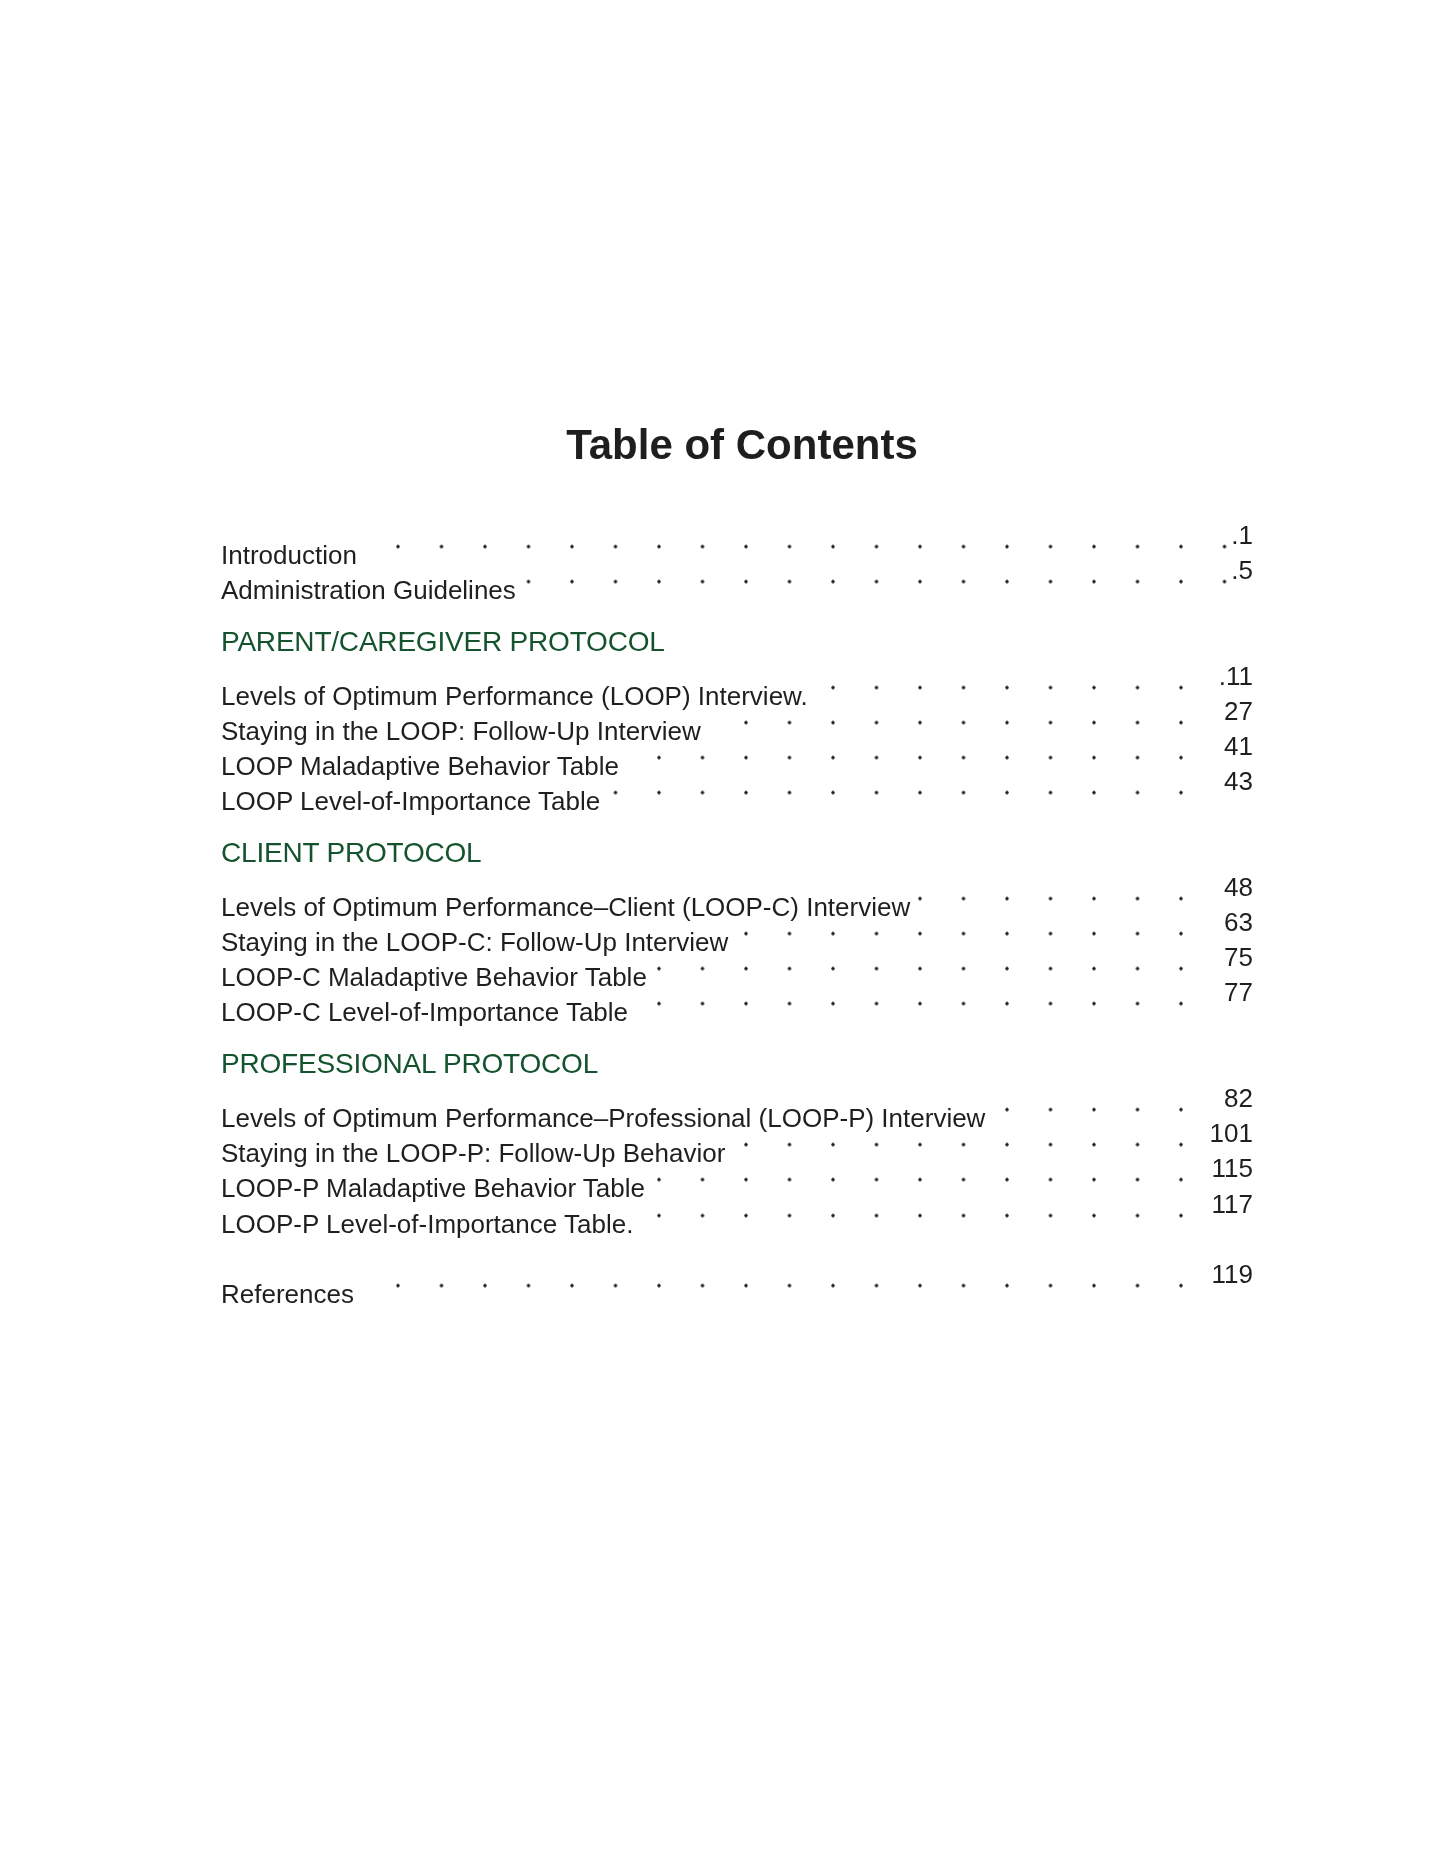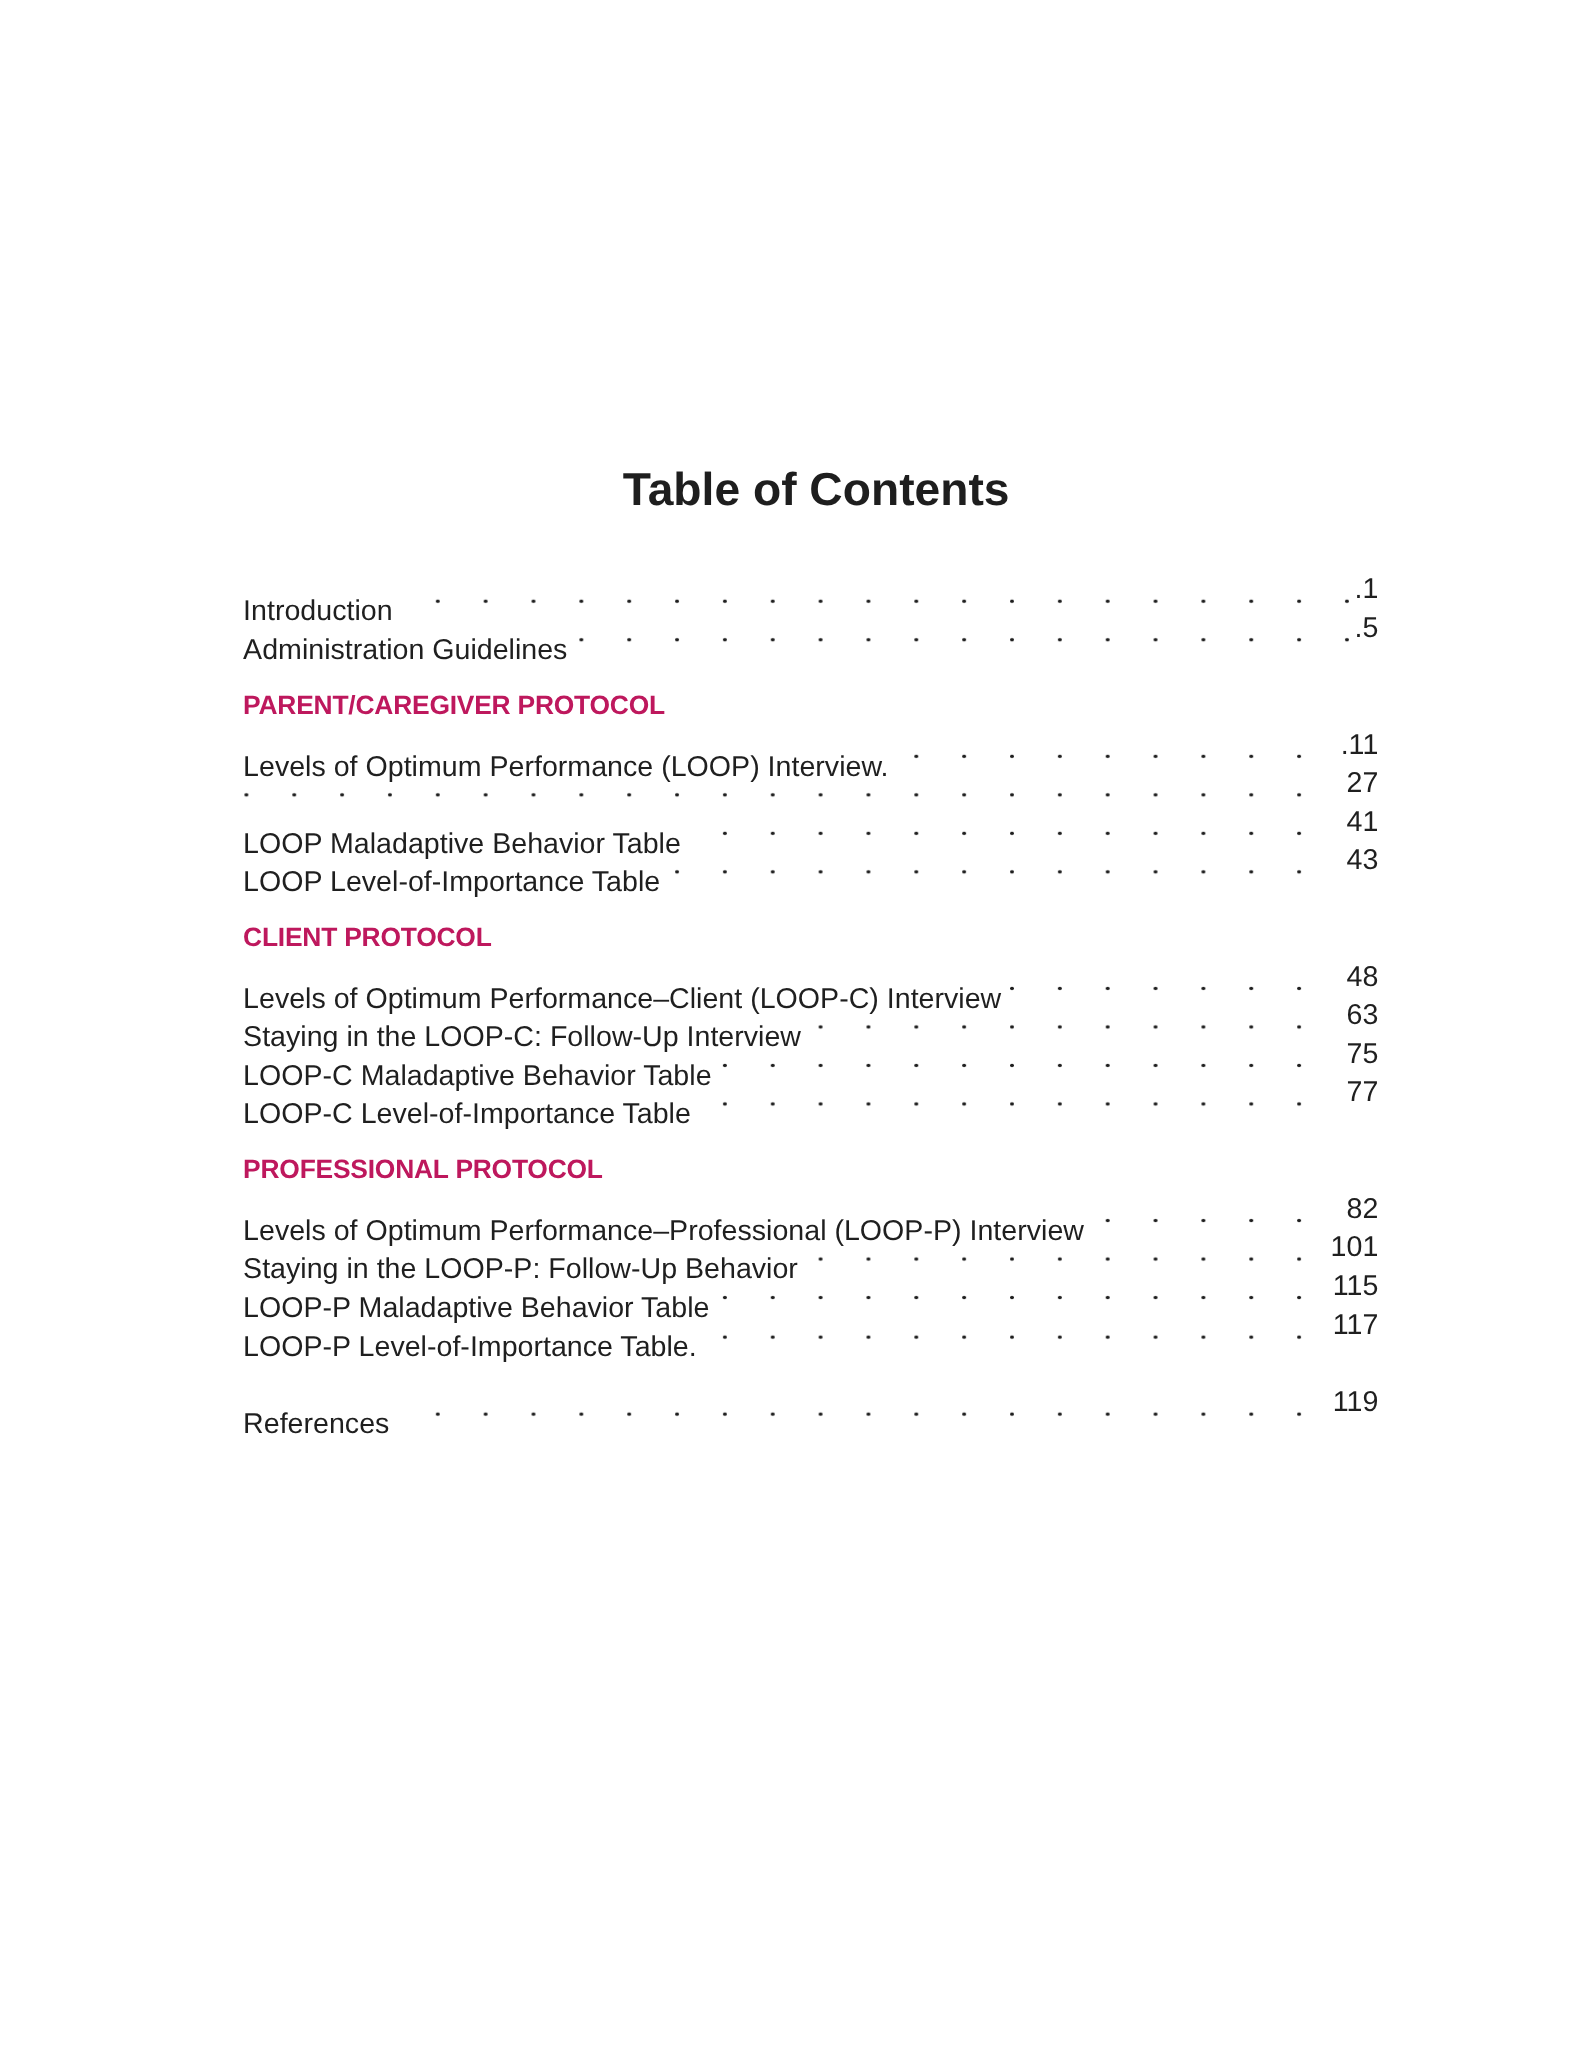--- a/index.html
+++ b/index.html
@@ -77,23 +77,23 @@
     position: absolute;
     right: 0;
     top: 0;
     z-index: 2;
     background: #ffffff;
     padding-left: 3px;
     font-size: 26px;
     color: #1f1f1f;
   }
   .toc-heading {
-    font-size: 24px;
-    font-weight: bold;
-    color: #be185d;
+    font-size: 28px;
+    font-weight: normal;
+    color: #14532d;
     letter-spacing: -0.2px;
   }
   .toc-blank {
     height: 35.2px;
   }
 </style>
 </head>
 <body>
 
 <div class="page">
@@ -117,20 +117,21 @@
 
     <div class="toc-line">
       <span class="toc-heading">PARENT/CAREGIVER PROTOCOL</span>
     </div>
     <div class="toc-line toc-entry">
       <span class="toc-label">Levels of Optimum Performance (LOOP) Interview.</span>
       <span class="dot-clip"></span>
       <span class="toc-page">.11</span>
     </div>
     <div class="toc-line toc-entry">
+      <span class="toc-label">Staying in the LOOP: Follow-Up Interview</span>
       <span class="dot-clip"></span>
       <span class="toc-page">27</span>
     </div>
     <div class="toc-line toc-entry">
       <span class="toc-label">LOOP Maladaptive Behavior Table</span>
       <span class="dot-clip"></span>
       <span class="toc-page">41</span>
     </div>
     <div class="toc-line toc-entry">
       <span class="toc-label">LOOP Level-of-Importance Table</span>

